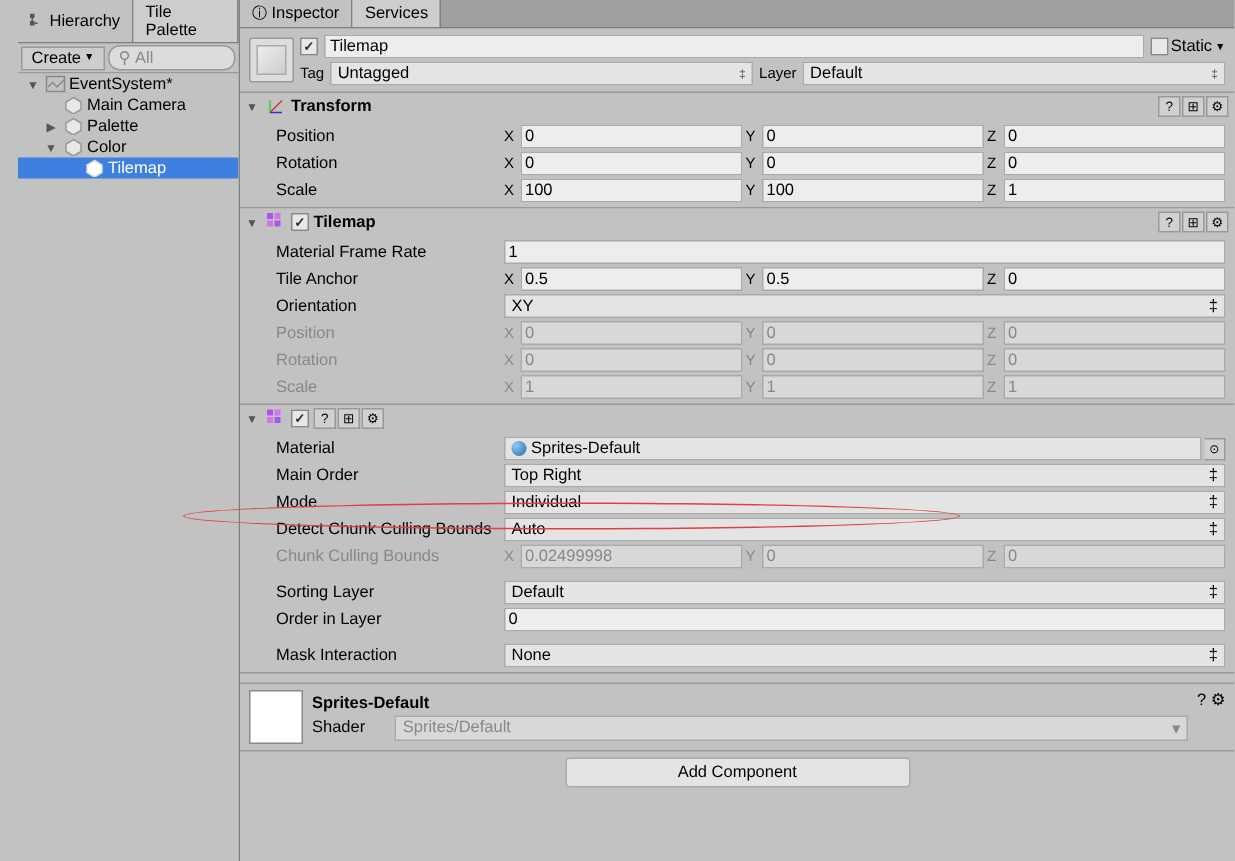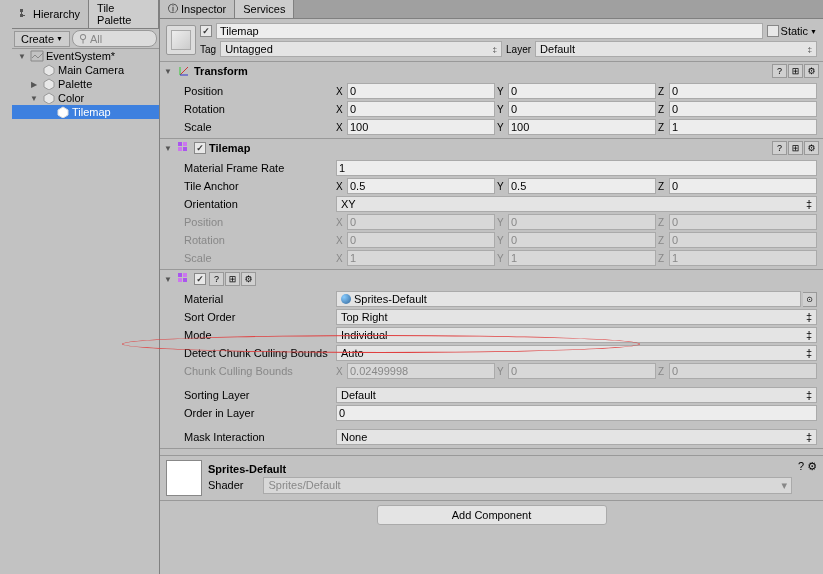--- a/index.html
+++ b/index.html
@@ -381,21 +381,21 @@
           <span class="prop-label">Material</span>
           <div class="prop-fields">
             <div class="obj-field">
               <span class="circ"></span>
               <span>Sprites-Default</span>
             </div>
             <div class="obj-picker">⊙</div>
           </div>
         </div>
       <div class="prop-row">
-          <span class="prop-label">Sort Order</span>
+          <span class="prop-label">Main Order</span>
           <div class="prop-fields">
             <div class="full-dropdown">
               <span>Top Right</span>
               <span class="arr">‡</span>
             </div>
           </div>
         </div>
       <div class="prop-row">
           <span class="prop-label">Mode</span>
           <div class="prop-fields">

